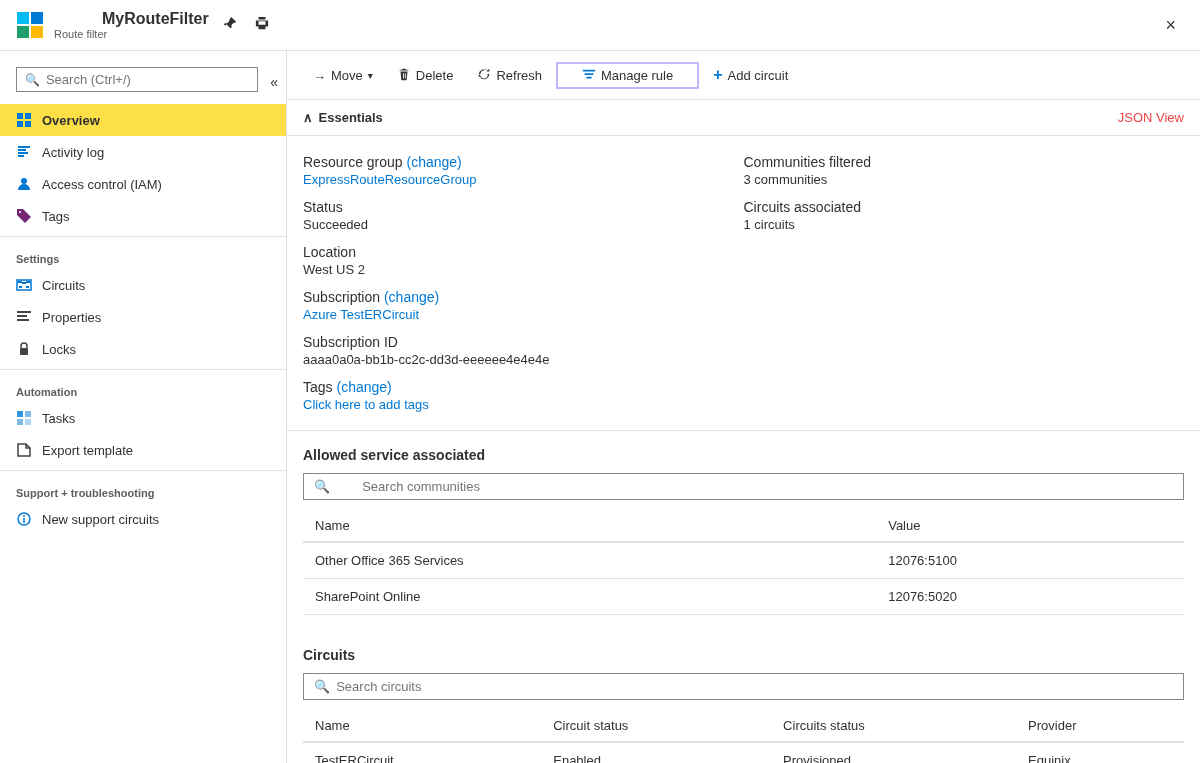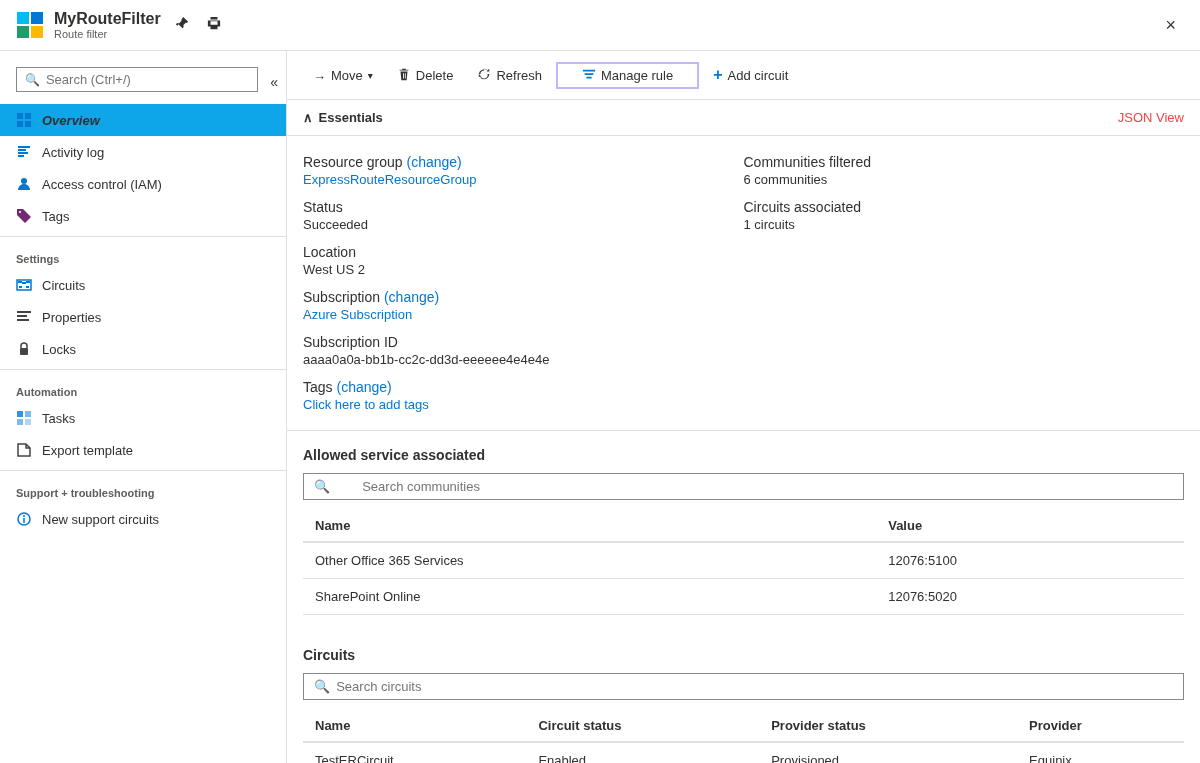--- a/index.html
+++ b/index.html
@@ -6,21 +6,21 @@
     body { font-family: 'Segoe UI', Arial, sans-serif; font-size: 13px; color: #323130; background: #fff; display: flex; flex-direction: column; height: 763px; overflow: hidden; }
 
     
     .title-bar {
       display: flex; align-items: center; padding: 10px 16px;
       border-bottom: 1px solid #e0e0e0; background: #fff;
       justify-content: space-between;
     }
     .title-bar-left { display: flex; align-items: center; gap: 10px; }
     .app-icon { width: 28px; height: 28px; }
-    .title-text h1 { font-size: 16px; font-weight: 600; color: #323130; }
+    .title-text h1 { font-size: 16px; font-weight: 600; color: #323130; margin-left: 48px; }
     .title-text p { font-size: 11px; color: #605e5c; }
     .title-icon-btn { background: none; border: none; cursor: pointer; padding: 4px; color: #323130; font-size: 16px; }
     .close-btn { background: none; border: none; cursor: pointer; font-size: 18px; color: #323130; padding: 4px 8px; }
 
     
     .main-layout { display: flex; flex: 1; overflow: hidden; }
 
     
     .sidebar {
       width: 287px; min-width: 287px; border-right: 1px solid #e0e0e0;
@@ -33,21 +33,21 @@
       background: #fff;
     }
     .search-box input { border: none; outline: none; font-size: 13px; flex: 1; color: #323130; }
     .collapse-btn { background: none; border: none; cursor: pointer; color: #323130; font-size: 14px; margin-left: auto; }
 
     .sidebar-item {
       display: flex; align-items: center; gap: 10px;
       padding: 8px 16px; cursor: pointer; color: #323130;
       text-decoration: none;
     }
-    .sidebar-item.active { background: #0ea5e9; font-weight: 600; font-style: italic; }
+    .sidebar-item.active { background: #fde047; font-weight: 600; }
     .sidebar-item .item-icon { width: 16px; height: 16px; display: flex; align-items: center; justify-content: center; }
     .sidebar-section-label {
       font-size: 11px; font-weight: 600; color: #605e5c; padding: 12px 16px 4px 16px;
       text-transform: none;
     }
     .sidebar-divider { border: none; border-top: 1px solid #e0e0e0; margin: 4px 0; }
 
     
     .content { flex: 1; overflow-y: auto; padding: 0; }
 
@@ -86,21 +86,21 @@
     .section { padding: 16px; }
     .section-title { font-size: 14px; font-weight: 600; margin-bottom: 10px; }
     .search-communities {
       display: flex; align-items: center; gap: 6px;
       border: 1px solid #8a8886; padding: 5px 10px; margin-bottom: 10px;
     }
     .search-communities input { border: none; outline: none; font-size: 13px; flex: 1; }
 
     .data-table { width: 100%; border-collapse: collapse; }
     .data-table th {
-      text-align: left; padding: 8px 12px; font-size: 13px; font-weight: 700;
+      text-align: left; padding: 8px 12px; font-size: 13px; font-weight: 400;
       border-bottom: 2px solid #e0e0e0; color: #323130;
     }
     .data-table td {
       padding: 10px 12px; font-size: 13px; border-bottom: 1px solid #e0e0e0;
       color: #323130;
     }
 
     
     .icon-overview { color: #0078d4; }
   </style>
@@ -325,36 +325,36 @@
         <div class="essentials-item">
           <div class="essentials-label">Status</div>
           <div class="essentials-value">Succeeded</div>
         </div>
         <div class="essentials-item">
           <div class="essentials-label">Location</div>
           <div class="essentials-value">West US 2</div>
         </div>
         <div class="essentials-item">
           <div class="essentials-label">Subscription <a class="link">(change)</a></div>
-          <div class="essentials-value"><a class="link">Azure Subscription</a></div>
+          <div class="essentials-value"><a class="link">Azure TestERCircuit</a></div>
         </div>
         <div class="essentials-item">
           <div class="essentials-label">Subscription ID</div>
           <div class="essentials-value">aaaa0a0a-bb1b-cc2c-dd3d-eeeeee4e4e4e</div>
         </div>
         <div class="essentials-item">
           <div class="essentials-label">Tags <a class="link">(change)</a></div>
           <div class="essentials-value"><a class="link">Click here to add tags</a></div>
         </div>
       </div>
 
       <div>
         <div class="essentials-item">
           <div class="essentials-label">Communities filtered</div>
-          <div class="essentials-value">6 communities</div>
+          <div class="essentials-value">3 communities</div>
         </div>
         <div class="essentials-item">
           <div class="essentials-label">Circuits associated</div>
           <div class="essentials-value">1 circuits</div>
         </div>
       </div>
     </div>
 
     <div class="section">
       <div class="section-title">Allowed service associated</div>
@@ -386,21 +386,21 @@
       <div class="section-title">Circuits</div>
       <div class="search-communities">
         <span style="color:#605e5c;">🔍</span>
         <input type="text" style="border: none; outline: none; font-size: 13px; flex: 1 1 0%;" placeholder="Search circuits">
       </div>
       <table class="data-table">
         <thead>
           <tr>
             <th>Name</th>
             <th>Circuit status</th>
-            <th>Provider status</th>
+            <th>Circuits status</th>
             <th>Provider</th>
           </tr>
         </thead>
         <tbody>
           <tr>
             <td>TestERCircuit</td>
             <td>Enabled</td>
             <td>Provisioned</td>
             <td>Equinix</td>
           </tr>

